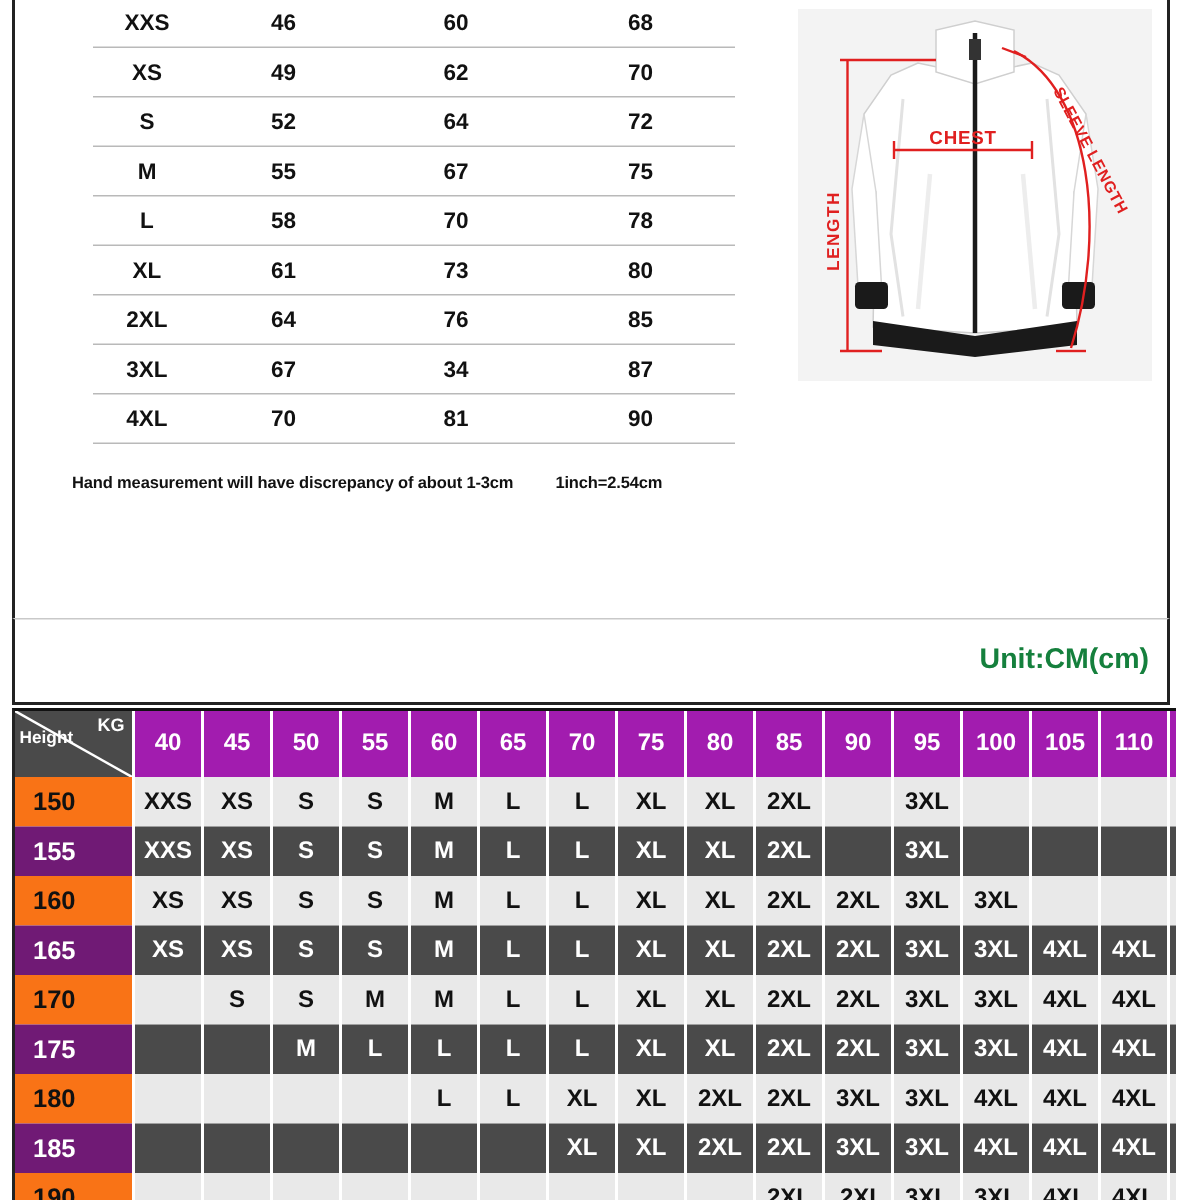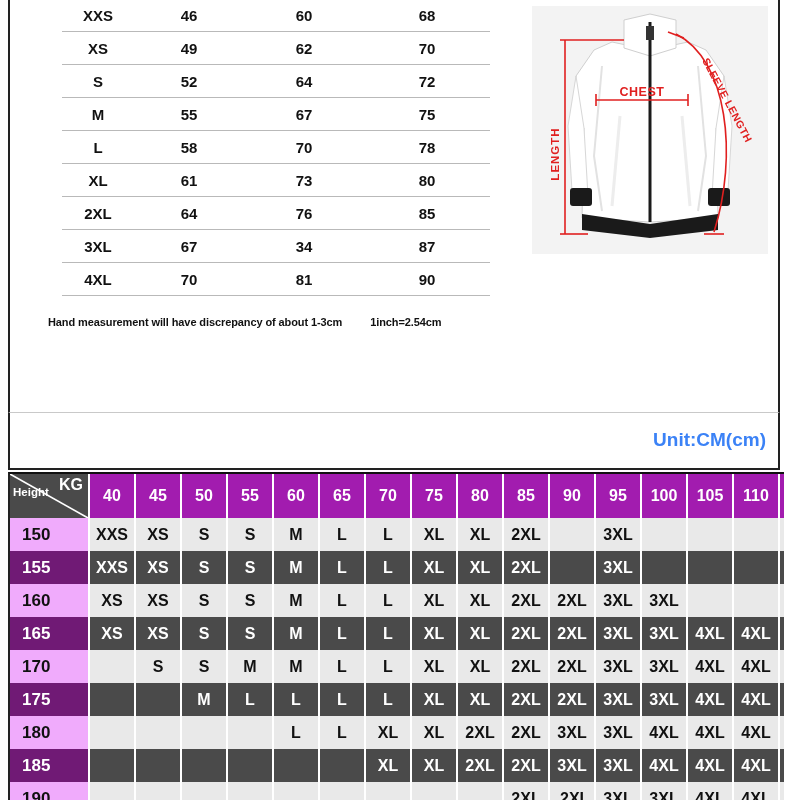--- a/index.html
+++ b/index.html
@@ -99,21 +99,21 @@
     border: 2px solid #222;
     border-top: 1px solid #c9c9c9;
     background: #fff;
   }
   .unit-text {
     position: absolute;
     right: 12px;
     top: 16px;
     font-size: 19px;
     font-weight: bold;
-    color: #3b82f6;
+    color: #15803d;
   }
 
   
   .matrix-wrap {
     position: absolute;
     left: 8px;
     top: 472px;
     width: 776px;
     height: 330px;
     border-left: 2px solid #222;
@@ -157,21 +157,21 @@
   }
   .corner-slash {
     position: absolute;
     left: 0; top: 0;
     width: 100%; height: 100%;
   }
   .corner-kg {
     position: absolute;
     right: 5px;
     top: 3px;
-    font-size: 16px;
+    font-size: 12px;
     font-weight: bold;
     color: #fff;
     line-height: 1;
   }
   .corner-height {
     position: absolute;
     left: 3px;
     bottom: 20px;
     font-size: 11.5px;
     font-weight: bold;
@@ -188,21 +188,21 @@
     height: 33px;
   }
   .matrix tbody tr.light td { background: #e9e9e9; color: #111; }
   .matrix tbody tr.dark  td { background: #4a4a4a; color: #fff; }
 
   .matrix tbody td.h-label {
     text-align: left;
     padding-left: 12px;
     font-size: 17px;
   }
-  .matrix tbody tr.light td.h-label { background: #f0abfc; }
+  .matrix tbody tr.light td.h-label { background: #f97316; }
   .matrix tbody tr.dark  td.h-label { background: #701a75; }
 
   .col-w { width: 44px; }
 </style>
 </head>
 <body>
 
 <div id="page">
 
   <div class="top-panel">

